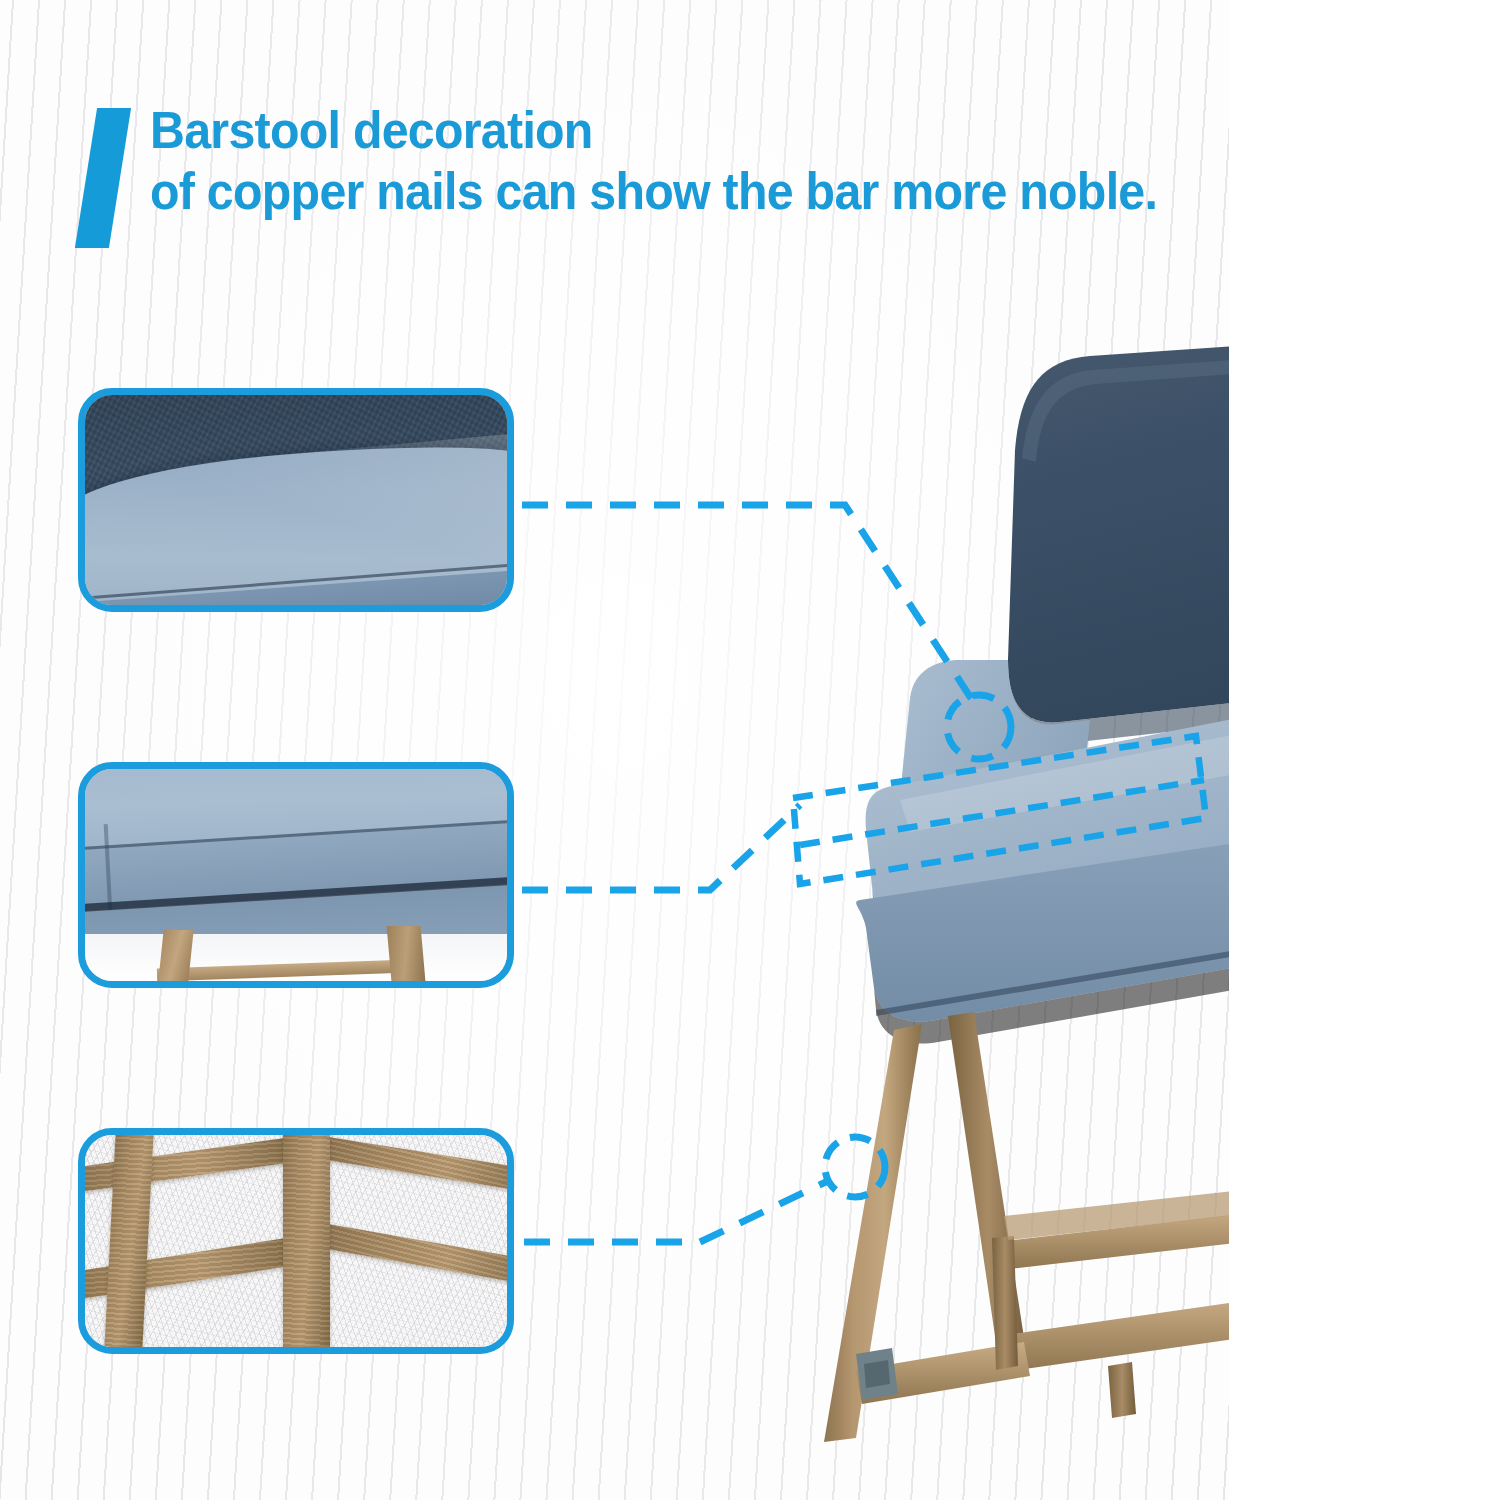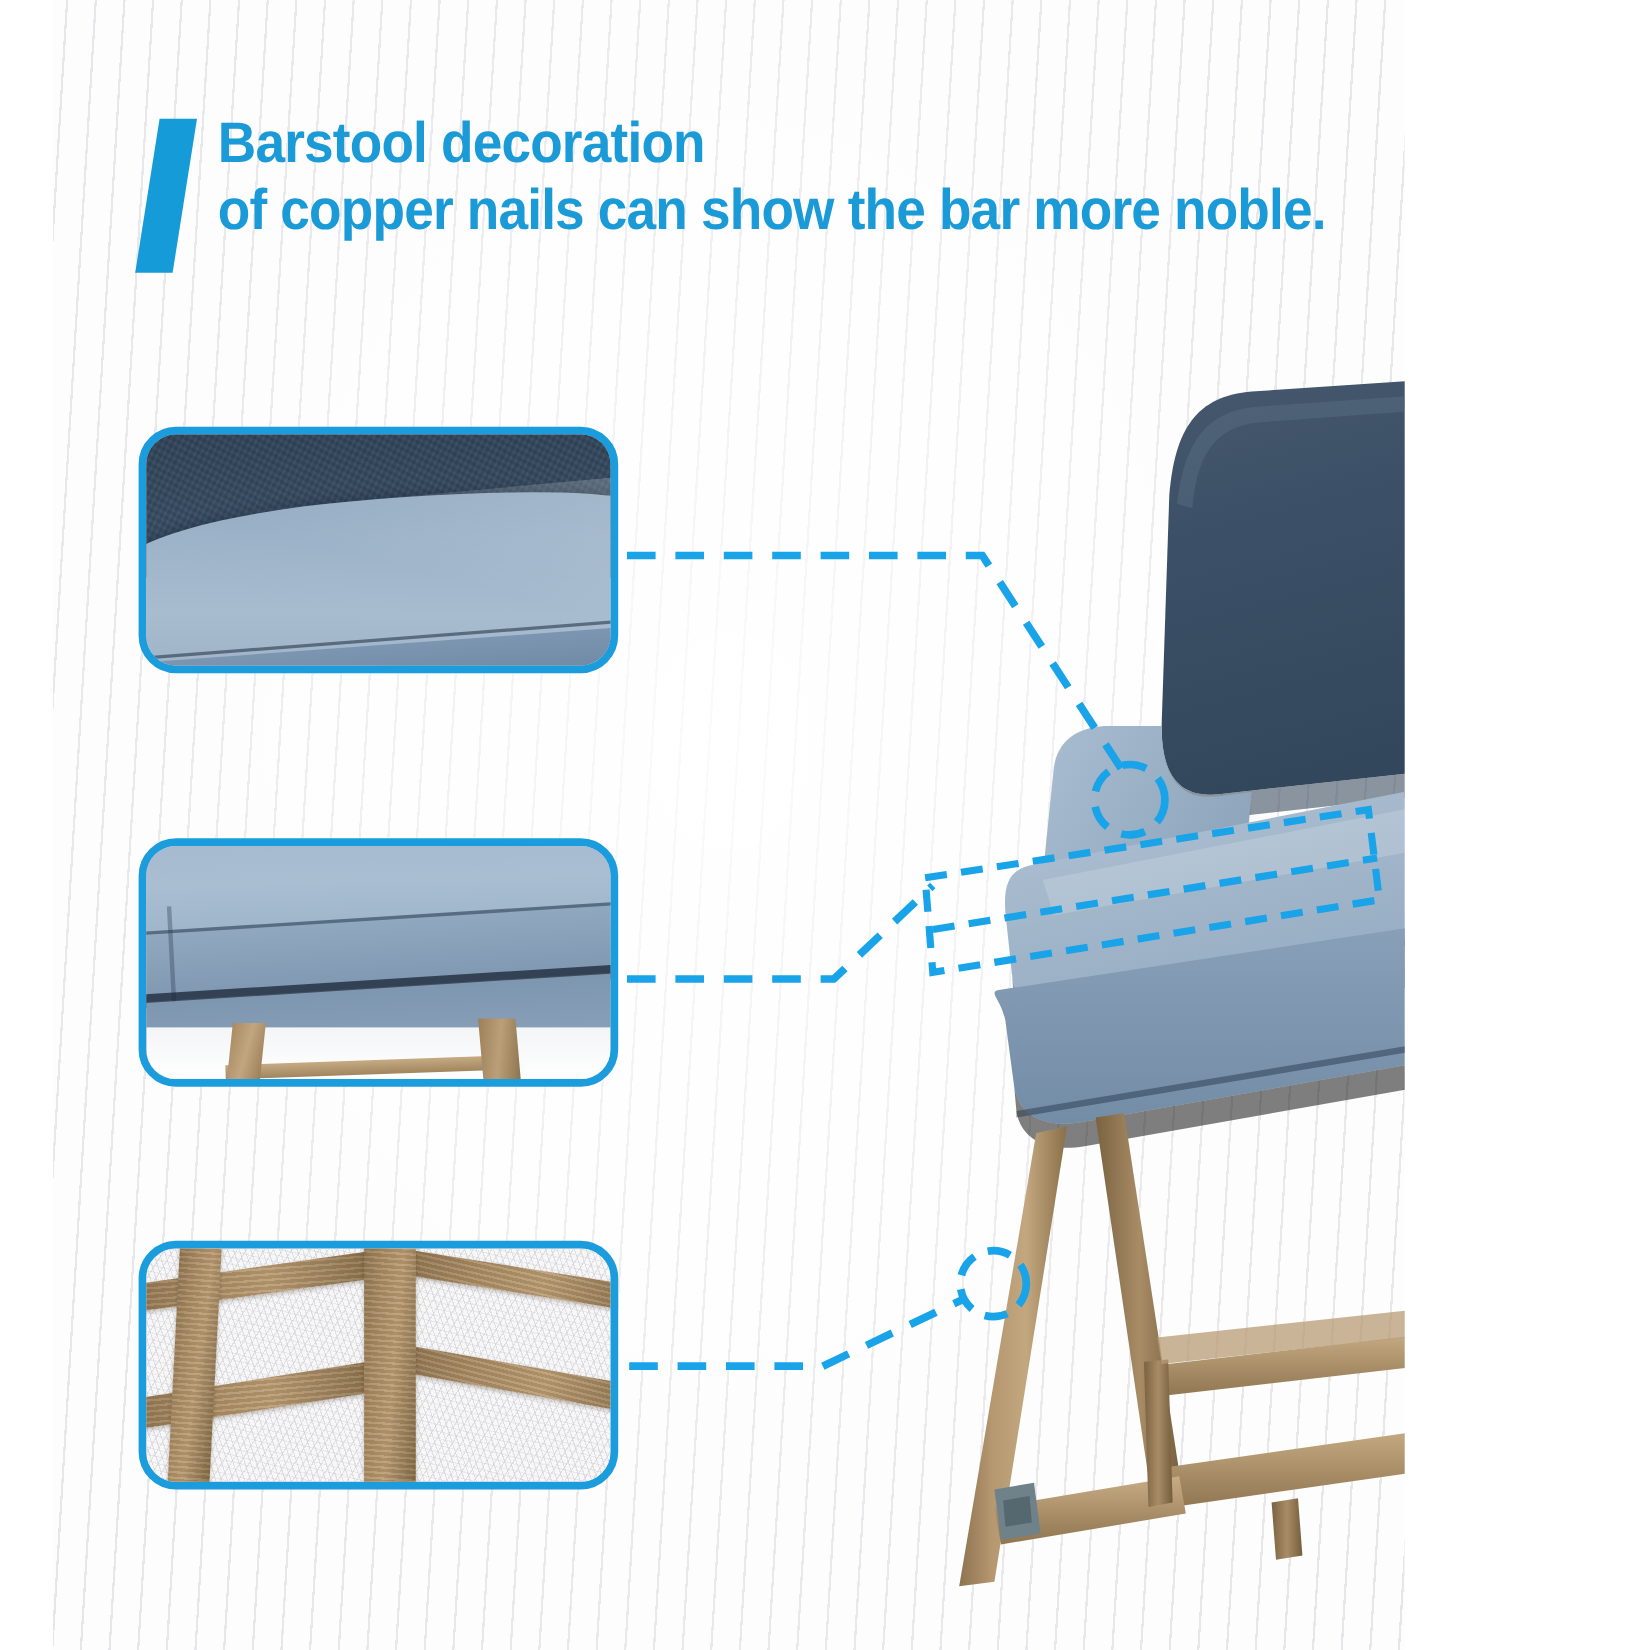--- a/index.html
+++ b/index.html
@@ -8,21 +8,20 @@
     width:1500px;height:1500px;
     font-family:"Liberation Sans", sans-serif;
     background:#ffffff;
     overflow:hidden;
   }
   #stage{
     position:relative;
     width:1229px;height:1500px;
     background:#fdfdfd;
     overflow:hidden;
-    margin-left:48px;
   }
   
   .bg-stripes{
     position:absolute;inset:0;
     background:
       repeating-linear-gradient(
         93.5deg,
         rgba(236,236,238,0) 0px,
         rgba(236,236,238,0) 12px,
         rgba(229,229,233,0.95) 12px,

